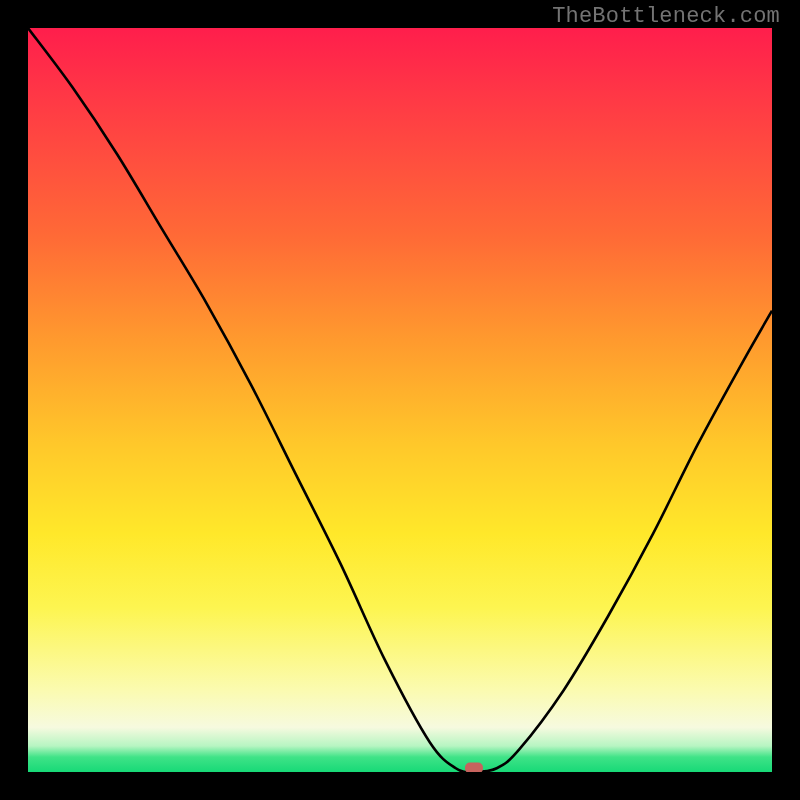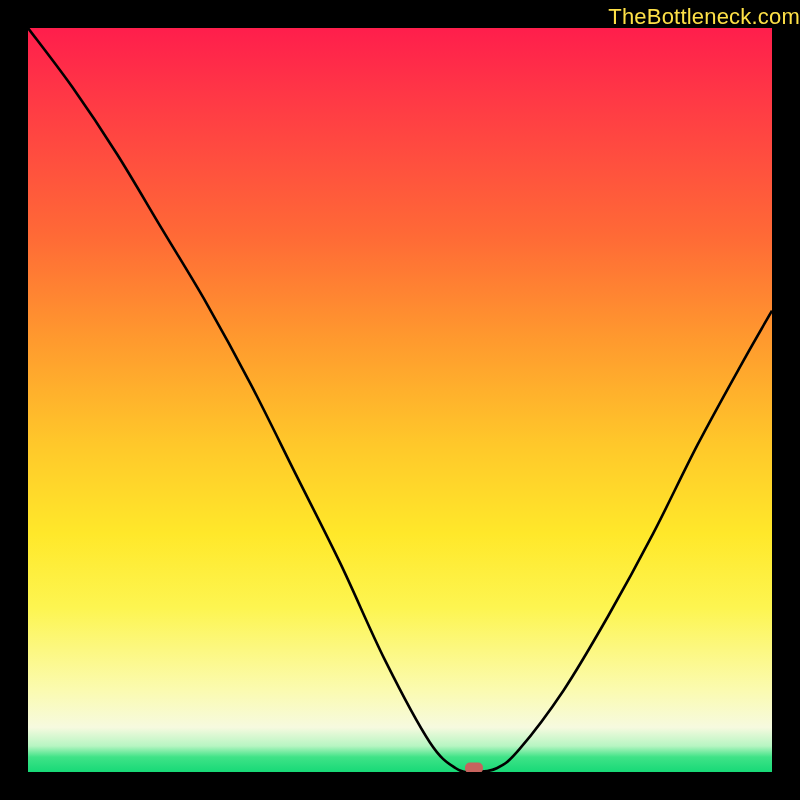--- a/index.html
+++ b/index.html
@@ -13,26 +13,27 @@
   }
   .frame {
     position: relative;
     width: 800px;
     height: 800px;
     background: #000;
   }
   .watermark {
     position: absolute;
     top: 4px;
-    right: 0;
-    color: #fde047;
+    right: 20px;
+    color: #737373;
     font-size: 22px;
     font-weight: 500;
     letter-spacing: 0.2px;
     z-index: 10;
+    font-family: Liberation Mono, monospace;
   }
   .plot-area {
     position: absolute;
     left: 28px;
     top: 28px;
     width: 744px;
     height: 744px;
     overflow: hidden;
     z-index: 1;
   }

